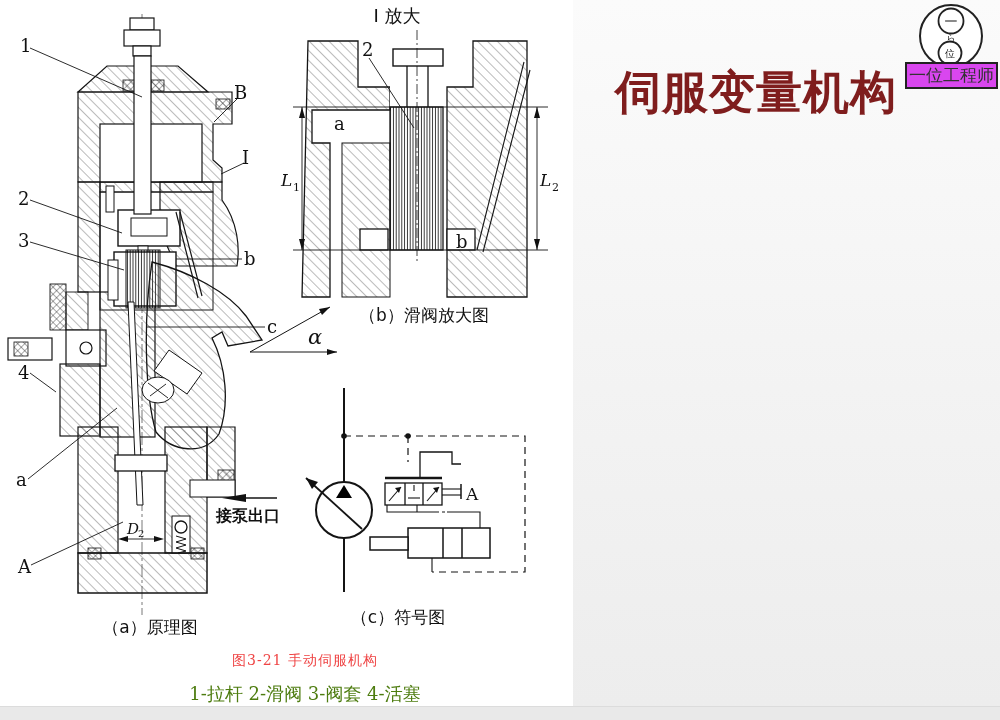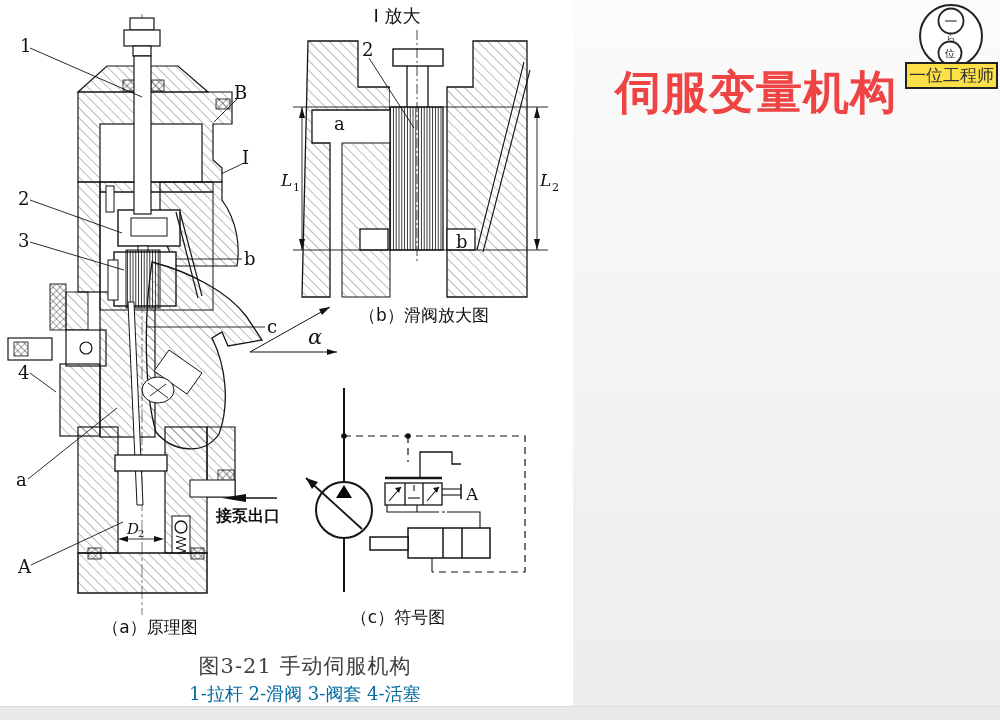--- a/index.html
+++ b/index.html
@@ -3,32 +3,32 @@
 <meta charset="utf-8">
 <style>
   html,body{margin:0;padding:0;background:#fff;}
   .stage{position:relative;width:1000px;height:720px;overflow:hidden;
          font-family:"DejaVu Sans",sans-serif;background:#ffffff;}
   .right-panel{position:absolute;left:573px;top:0;width:427px;height:706px;
          background:linear-gradient(180deg,#fbfbfb 0%,#f3f3f3 55%,#ededed 100%);}
   .bottom-strip{position:absolute;left:0;top:706px;width:1000px;height:14px;
          background:#e9e9e9;border-top:1px solid #dcdcdc;box-sizing:border-box;}
   .slide-title{position:absolute;left:615px;top:62px;font-size:46px;font-weight:900;
-         color:#ef4444;letter-spacing:1px;white-space:nowrap;}
+         color:#7f1d1d;letter-spacing:1px;white-space:nowrap;}
   .logo{position:absolute;left:905px;top:2px;width:94px;height:92px;}
   .logo-box{position:absolute;left:905px;top:62px;width:93px;height:27px;border:2px solid #222;
-         background:#fde047;box-sizing:border-box;text-align:center;font-size:17px;line-height:23px;
+         background:#d946ef;box-sizing:border-box;text-align:center;font-size:17px;line-height:23px;
          color:#333;font-family:"DejaVu Serif",serif;}
   .watermark{position:absolute;right:14px;top:662px;font-size:28px;font-weight:bold;
          color:#949494;white-space:nowrap;
          text-shadow:-1px -1px 0 #6f6f6f, 2px 2px 1px #ffffff;}
   .fig-caption{position:absolute;left:160px;top:652px;width:290px;text-align:center;
-         font-size:21px;color:#404040;font-family:"DejaVu Serif",serif;letter-spacing:1px;white-space:nowrap;}
+         font-size:14px;color:#ef4444;font-family:"DejaVu Serif",serif;letter-spacing:1px;white-space:nowrap;}
   .fig-legend{position:absolute;left:160px;top:682px;width:290px;text-align:center;
-         font-size:18px;color:#0369a1;font-family:"DejaVu Serif",serif;white-space:nowrap;}
+         font-size:18px;color:#4d7c0f;font-family:"DejaVu Serif",serif;white-space:nowrap;}
   svg text{font-family:"DejaVu Serif",serif;fill:#111;}
   .cjk{font-family:"DejaVu Sans",sans-serif;}
 </style>
 </head>
 <body>
 
 <div class="stage">
   <div class="right-panel"></div>
   <div class="bottom-strip"></div>
 

